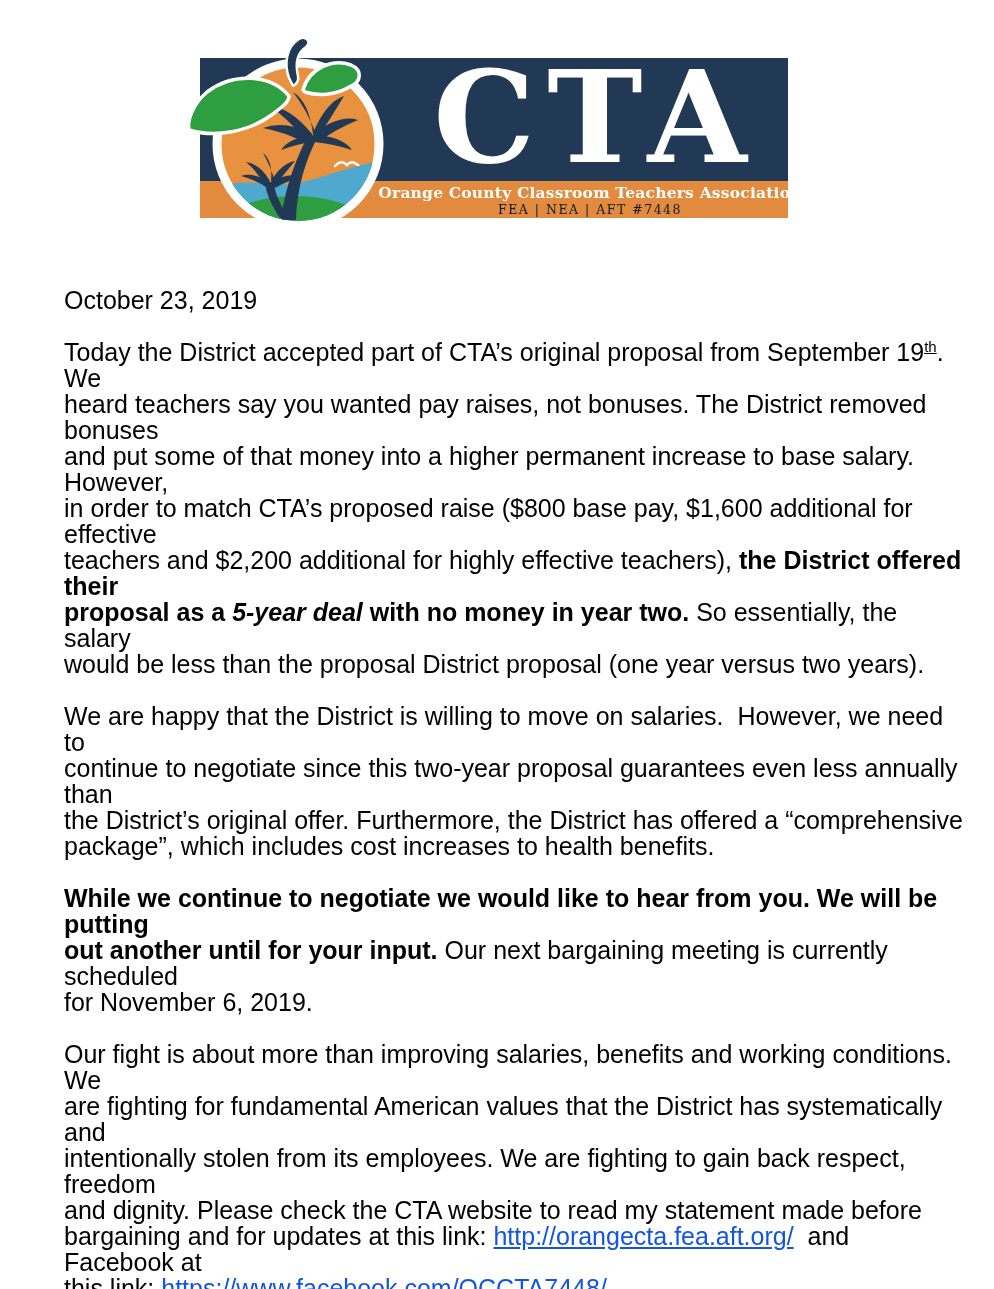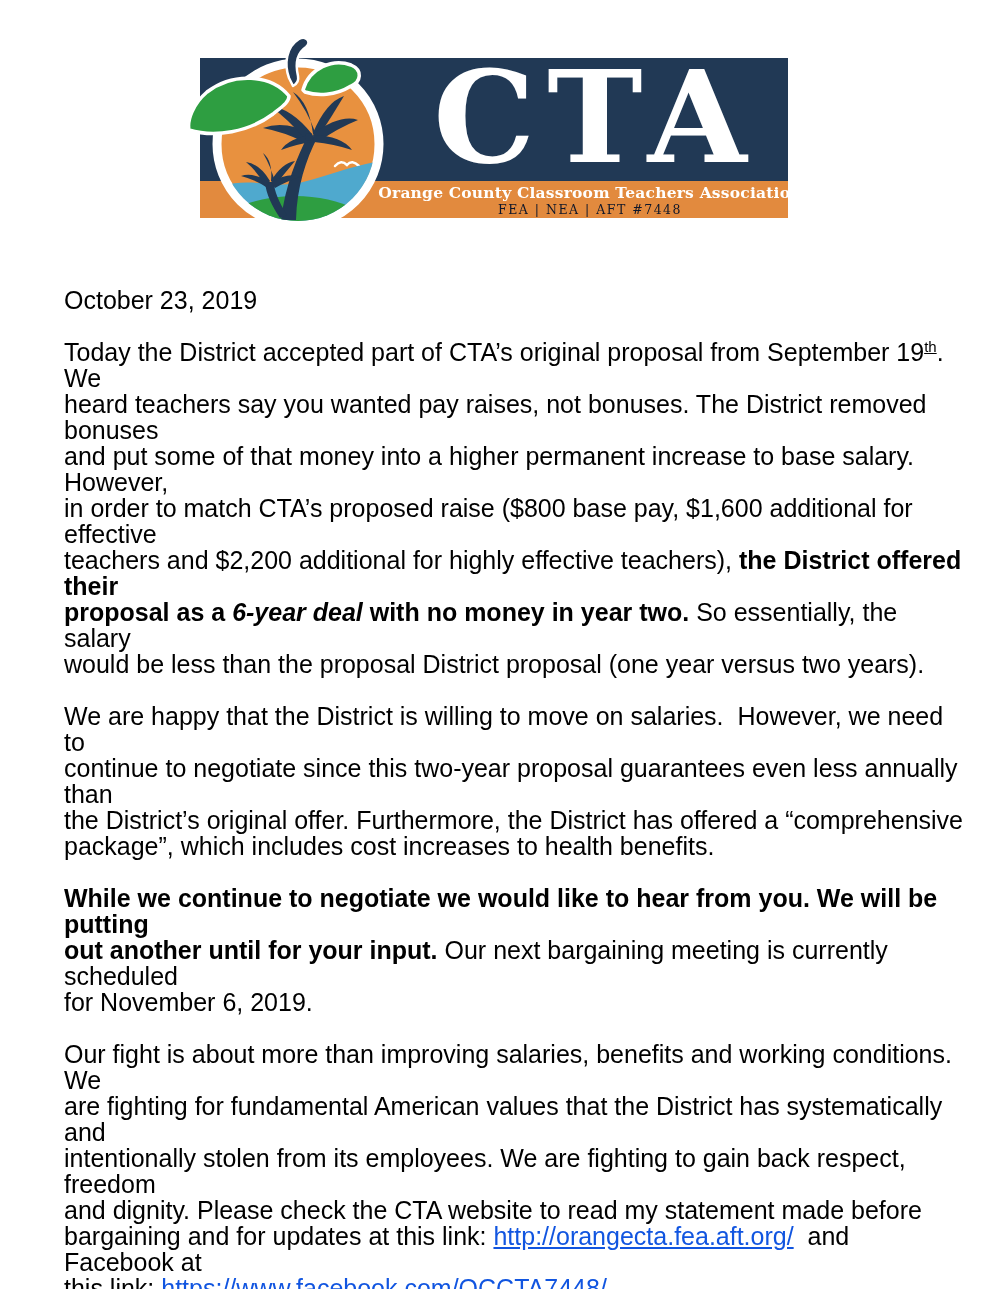--- a/index.html
+++ b/index.html
@@ -112,21 +112,21 @@
 </header>
 
 <main class="letter">
   <p>October 23, 2019</p>
   <div id="paragraphs">
       <p class="para"><span>Today the District accepted part of CTA’s original proposal from September 19</span><sup class="sup">th</sup><span>. We
 heard teachers say you wanted pay raises, not bonuses. The District removed bonuses
 and put some of that money into a higher permanent increase to base salary. However,
 in order to match CTA’s proposed raise ($800 base pay, $1,600 additional for effective
 teachers and $2,200 additional for highly effective teachers), </span><span class="b">the District offered their
-proposal as a </span><span class="b i">6-year deal</span><span class="b"> with no money in year two.</span><span> So essentially, the salary
+proposal as a </span><span class="b i">5-year deal</span><span class="b"> with no money in year two.</span><span> So essentially, the salary
 would be less than the proposal District proposal (one year versus two years).</span></p>
       <p class="para"><span>We are happy that the District is willing to move on salaries.  However, we need to
 continue to negotiate since this two-year proposal guarantees even less annually than
 the District’s original offer. Furthermore, the District has offered a “comprehensive
 package”, which includes cost increases to health benefits.</span></p>
       <p class="para"><span class="b">While we continue to negotiate we would like to hear from you. We will be putting
 out another until for your input.</span><span> Our next bargaining meeting is currently scheduled
 for November 6, 2019.</span></p>
       <p class="para"><span>Our fight is about more than improving salaries, benefits and working conditions. We
 are fighting for fundamental American values that the District has systematically and

